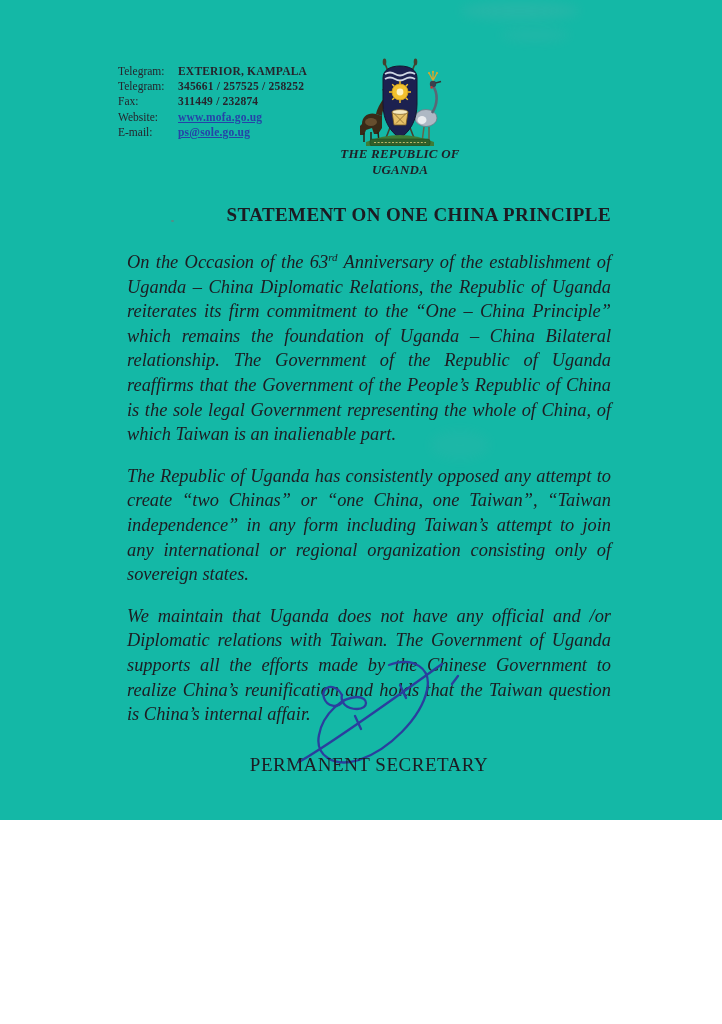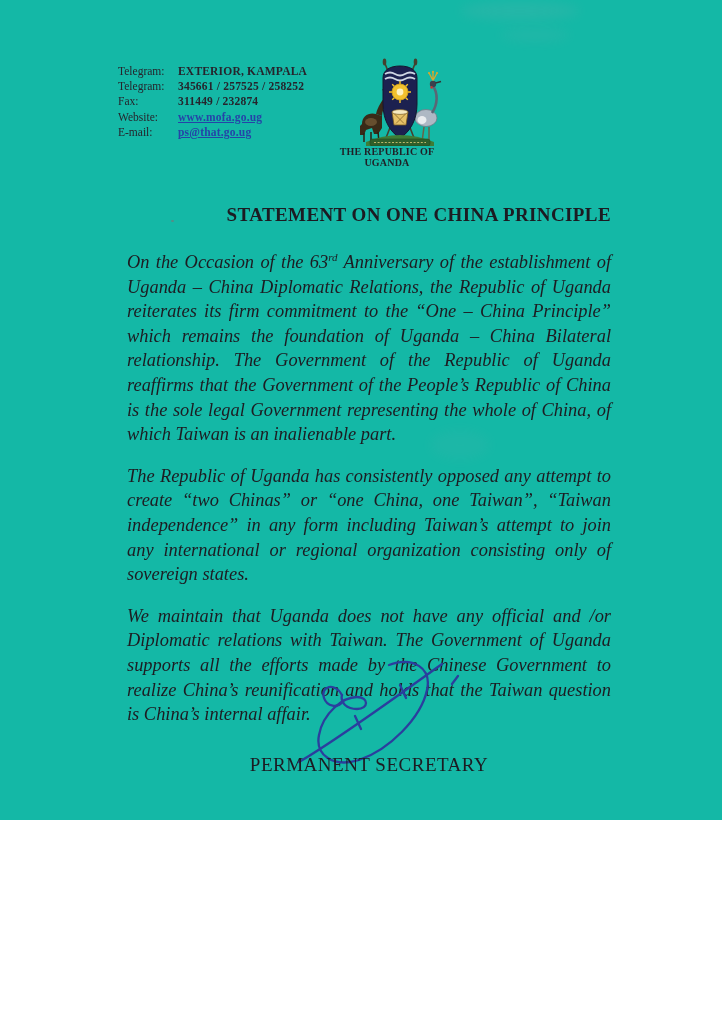--- a/index.html
+++ b/index.html
@@ -13,22 +13,22 @@
   }
   
   .contacts{position:absolute;left:118px;top:64px;font-size:11.5px;line-height:15.2px;}
   .contact-row{display:flex;}
   .contact-label{width:60px;color:#26242c;}
   .contact-value{font-weight:bold;color:#26242c;letter-spacing:.2px;}
   .contact-value.link{color:#2543a8;text-decoration:underline;cursor:pointer;}
   
   .emblem{position:absolute;left:338px;top:58px;width:124px;height:88px;}
   .emblem-caption{
-    position:absolute;left:317px;top:146px;width:140px;
-    text-align:center;font-size:10px;font-weight:bold;color:#201f26;letter-spacing:.2px;
+    position:absolute;left:330px;top:146px;width:140px;
+    text-align:center;font-size:13px;font-weight:bold;color:#201f26;letter-spacing:.2px;font-style:italic;
   }
   
   .address{position:absolute;left:490px;top:55px;font-size:12.8px;line-height:17.5px;color:#26242c;}
   
   .doc-title{
     position:absolute;left:127px;top:204px;width:484px;
     text-align:right;font-size:19px;font-weight:bold;letter-spacing:.4px;color:#1c1b22;
   }
   .title-dot{position:absolute;left:171px;top:220px;width:3px;height:2px;background:#777;border-radius:50%;opacity:.7;}
   
@@ -86,21 +86,21 @@
     <div class="contact-row">
       <span class="contact-label">Fax:</span>
       <span class="contact-value">311449 / 232874</span>
     </div>
     <div class="contact-row">
       <span class="contact-label">Website:</span>
       <span class="contact-value link">www.mofa.go.ug</span>
     </div>
     <div class="contact-row">
       <span class="contact-label">E-mail:</span>
-      <span class="contact-value link">ps@that.go.ug</span>
+      <span class="contact-value link">ps@sole.go.ug</span>
     </div>
   </div>
 
   <svg class="emblem" viewBox="0 0 124 88" xmlns="http://www.w3.org/2000/svg">
 
     <path d="M46 3 L78 85" stroke="#44402e" stroke-width="1.6" fill="none"></path>
     <path d="M78 3 L46 85" stroke="#44402e" stroke-width="1.6" fill="none"></path>
     <ellipse cx="46.5" cy="4" rx="1.8" ry="3.4" fill="#44402e"></ellipse>
     <ellipse cx="77.5" cy="4" rx="1.8" ry="3.4" fill="#44402e"></ellipse>
 

